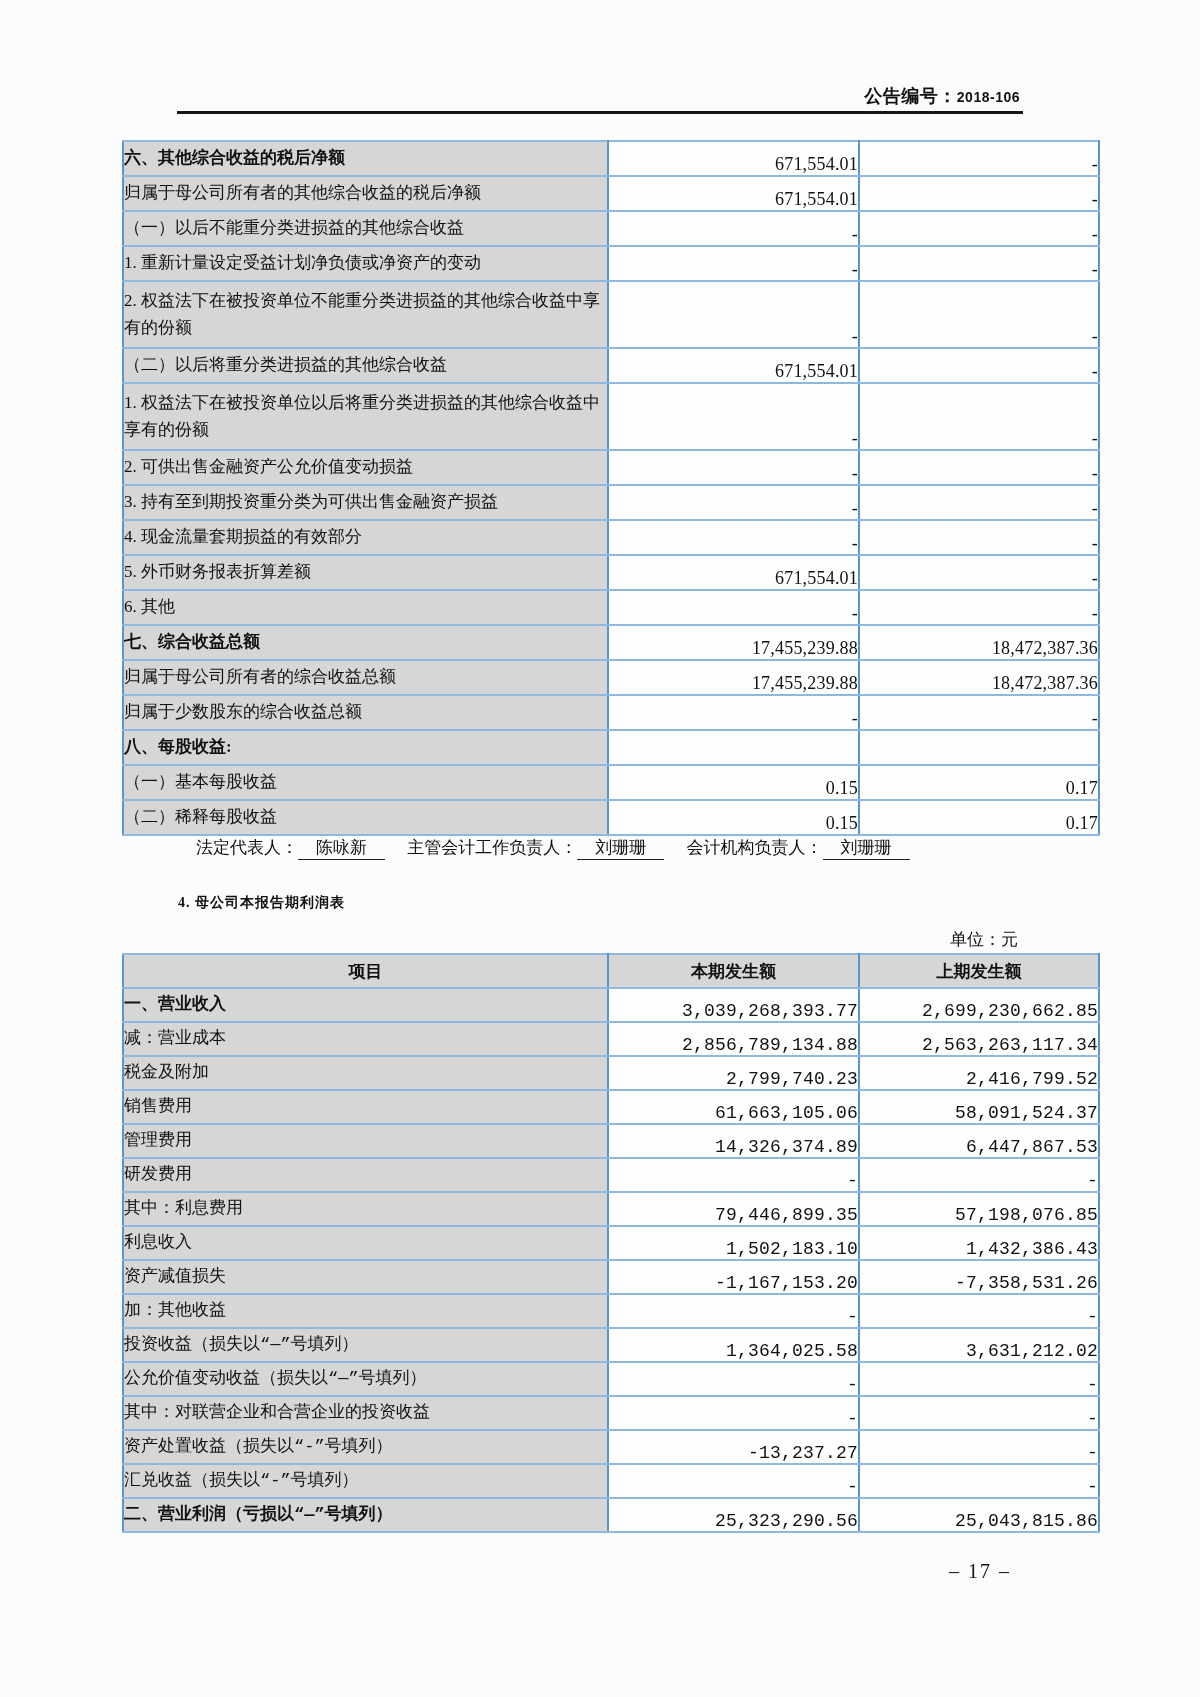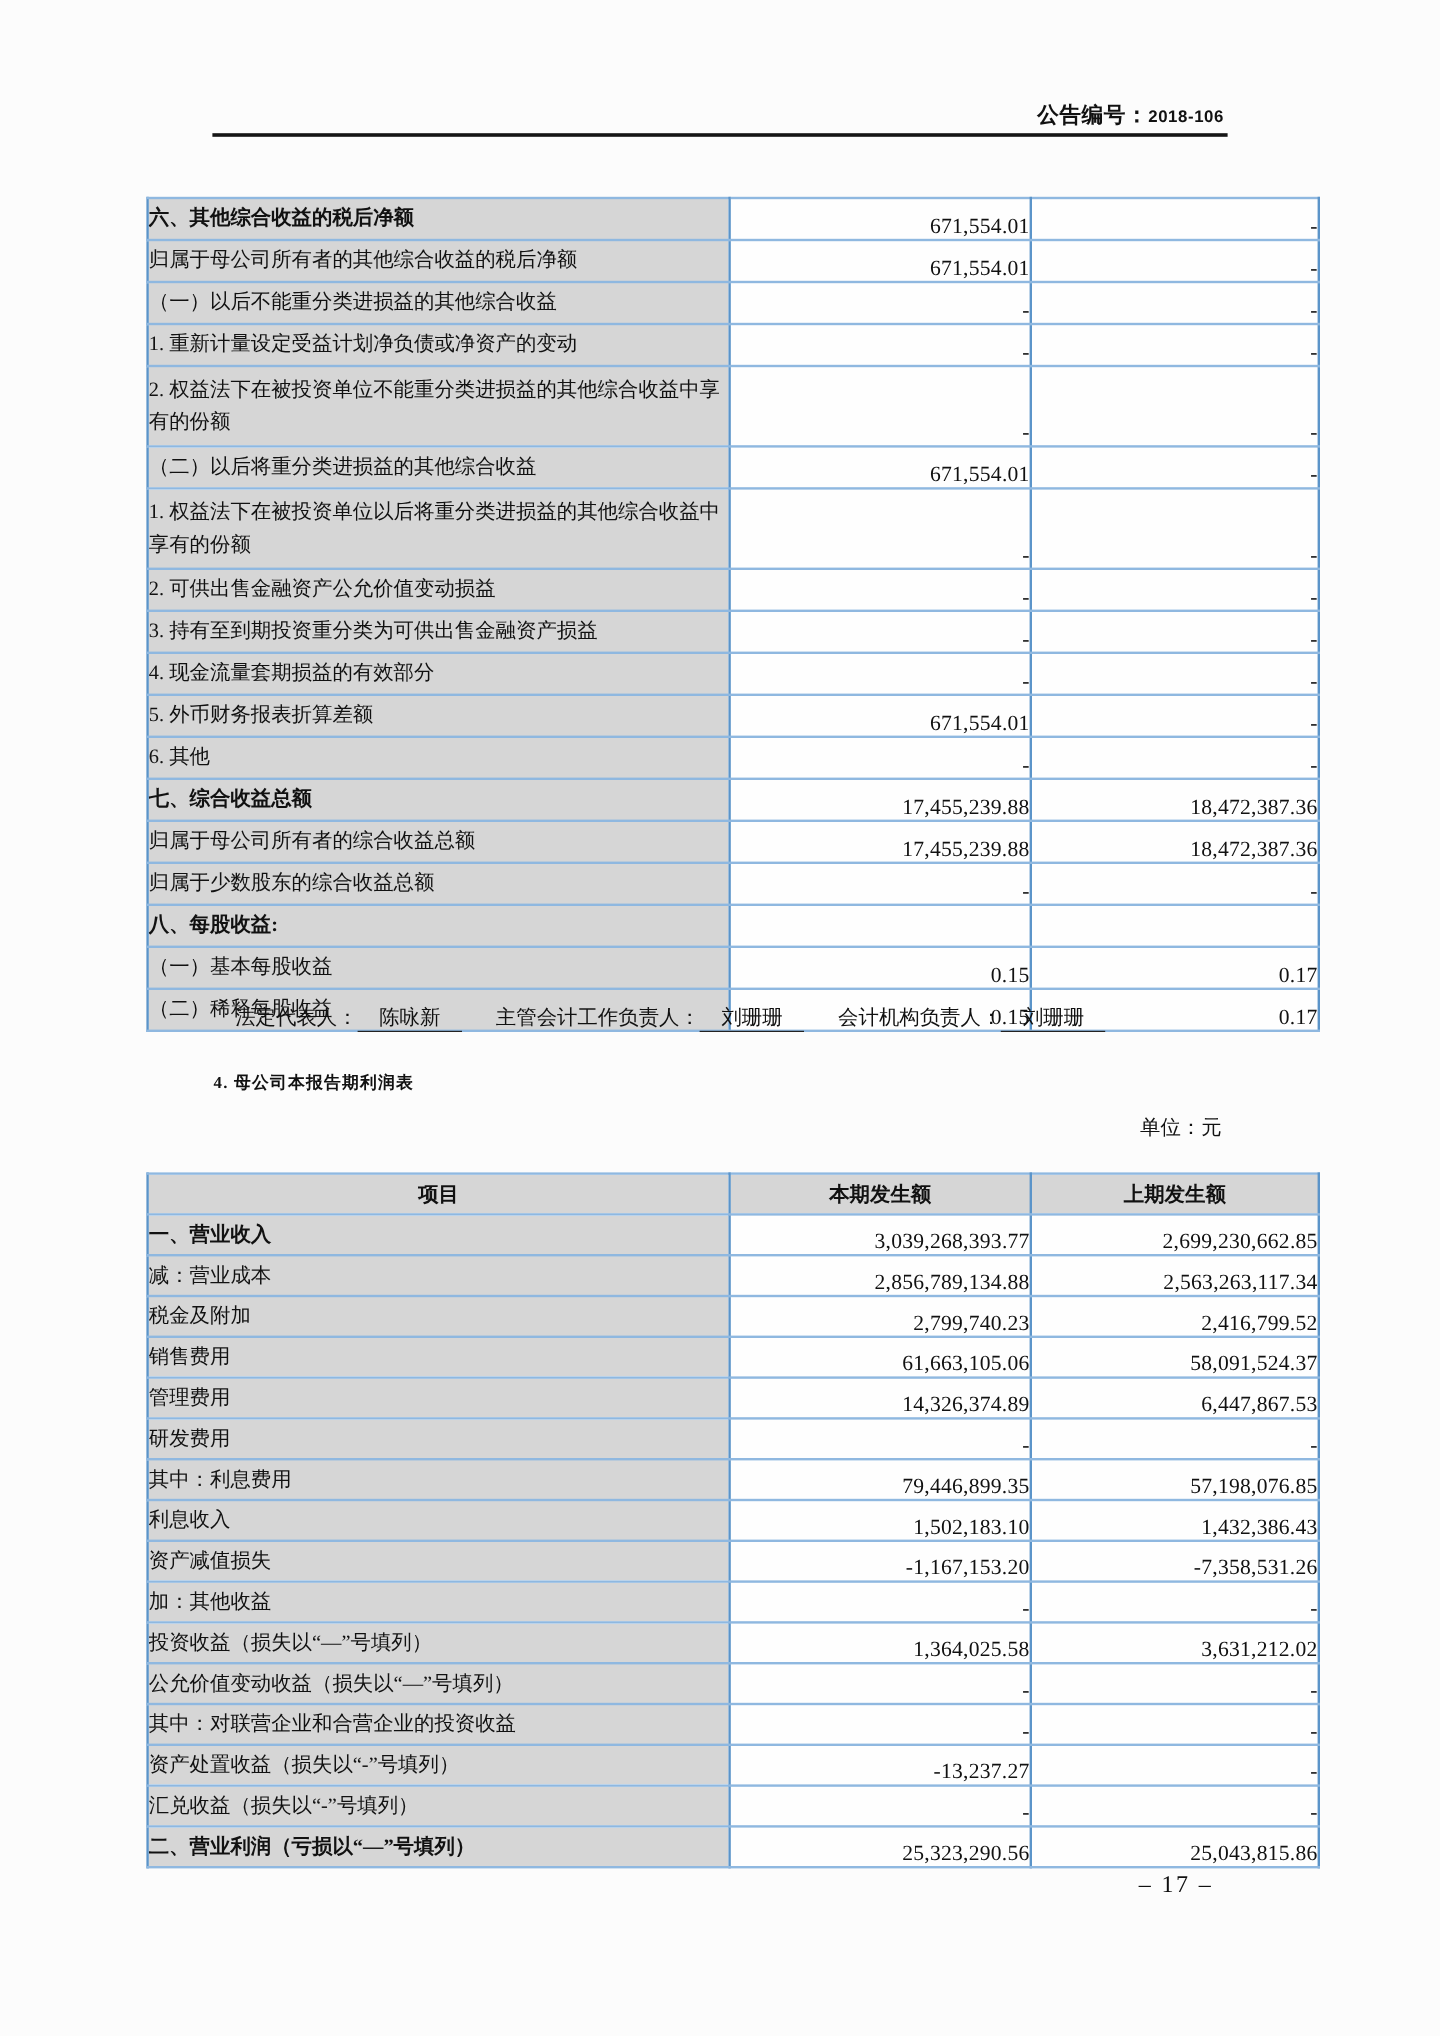--- a/index.html
+++ b/index.html
@@ -13,53 +13,53 @@
     position:absolute; top:84px; right:180px;
     font-size:18px; font-weight:bold; letter-spacing:0.5px;
   }
   .notice .num { font-family:"Liberation Sans","DejaVu Sans",sans-serif; font-size:14px; }
   .header-rule {
     position:absolute; left:177px; top:111px; width:846px; height:3px; background:#161616;
   }
   
   table.fin {
     position:absolute; left:122px; border-collapse:collapse; table-layout:fixed;
-    width:976px; font-size:17px;margin-top:24px;
+    width:976px; font-size:17px;
   }
   table.fin td, table.fin th {
     border-top:2px solid #8fb8e0; border-bottom:2px solid #8fb8e0;
     border-left:2px solid #5b94c9; border-right:2px solid #5b94c9;
     padding:0; overflow:hidden;
   }
   table.fin { border:2px solid #5b94c9; }
   td.c-label {
     background:#d6d6d6; vertical-align:middle; line-height:1.55;
     padding-right:6px;
   }
   td.c-val {
     background:#fefefe; text-align:right; vertical-align:bottom;
     padding:0 16px 6px 4px; font-size:18px; letter-spacing:0.2px;
   }
   tr.bold td.c-label { font-weight:bold; }
   #topTable td { height:33px; }
   #topTable tr.tall td { height:65px; }
-  #bottomTable td, #bottomTable th { height:32px; }
+  #bottomTable td, #bottomTable th { height:32px;font-family:Liberation Mono, monospace; }
   th.hdr {
     background:#d6d6d6; font-weight:bold; text-align:center; vertical-align:middle;
     font-size:17px;
   }
   
   .l0 { padding-left:10px; }
   .l1 { padding-left:52px; }
   .l2 { padding-left:73px; }
   .l3 { padding-left:84px; }
   .l4 { padding-left:106px; }
   
   .signature {
-    position:absolute; left:196px; top:836px; font-size:17px; white-space:nowrap;font-family:Liberation Mono, monospace;
+    position:absolute; left:196px; top:836px; font-size:17px; white-space:nowrap;
   }
   .signature .name {
     display:inline-block; border-bottom:1.5px solid #222; padding:0 18px; margin-right:18px;
     text-align:center;
   }
   
   .section-title {
     position:absolute; left:178px; top:894px; font-size:14px; font-weight:bold;
     letter-spacing:1px;
   }

